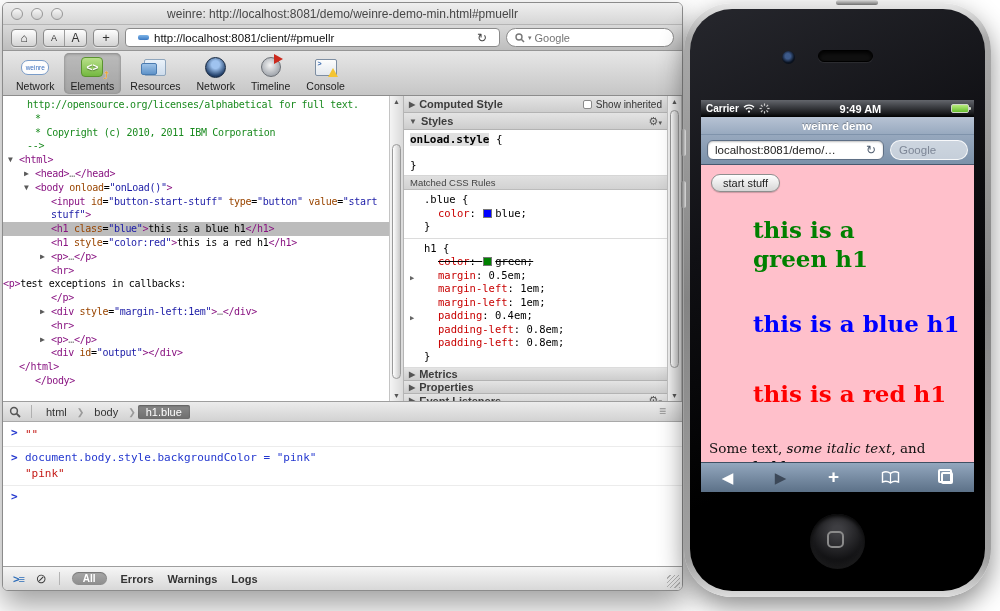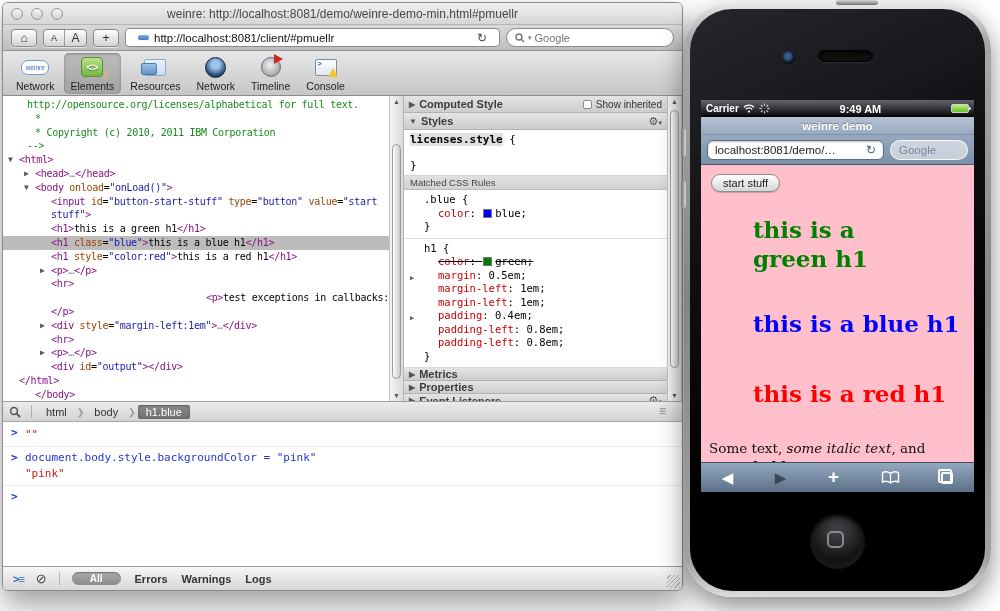--- a/index.html
+++ b/index.html
@@ -138,21 +138,21 @@
   .cresult { color:#c41a16; }
   .cprompt-row { padding:4px 8px 1px 22px; position:relative; }
 
   
   .statusbar { flex:0 0 24px; background:linear-gradient(#f6f6f6,#d8d8d8); border-top:1px solid #9e9e9e;
                display:flex; align-items:center; padding:0 10px; gap:12px; position:relative; }
   .ic-conctrl { color:#2c6cb8; font-weight:bold; font-size:11px; letter-spacing:-1px; }
   .ic-clear { color:#3a3a3a; font-size:13px; }
   .sb-div { width:1px; height:13px; background:#b4b4b4; }
   .filterpill { background:linear-gradient(#a8a8a8,#8c8c8c); color:#fff; font-size:10px; font-weight:bold;
-                border-radius:9px; padding:1px 18px; box-shadow:inset 0 1px 1px rgba(0,0,0,.3);text-align:center; }
+                border-radius:9px; padding:1px 11px; box-shadow:inset 0 1px 1px rgba(0,0,0,.3);text-align:center; }
   .filterlabel { font-size:11px; font-weight:bold; color:#333; }
   .grip { position:absolute; right:2px; bottom:2px; width:13px; height:13px;
           background:repeating-linear-gradient(135deg, rgba(0,0,0,0) 0 2px, #9f9f9f 2px 3px); opacity:.8; }
 
   
   .phone { position:absolute; left:684px; top:3px; width:307px; height:594px; border-radius:48px;
            background:linear-gradient(180deg,#e8e8e8 0,#a9a9a9 6%,#848484 50%,#a2a2a2 94%,#dcdcdc 100%);
            box-shadow:0 10px 26px rgba(0,0,0,.45); }
   .side-btn { position:absolute; background:linear-gradient(90deg,#6f6f6f,#d9d9d9); border-radius:3px; z-index:0; }
   .vol1 { left:-3px; top:126px; width:5px; height:27px; }
@@ -297,26 +297,25 @@
         <div class="tree" id="tree">
             <div class="tree-line" style="padding-left: 24px;"><span class="sc-c">http://opensource.org/licenses/alphabetical for full text.</span></div>
             <div class="tree-line" style="padding-left: 32px;"><span class="sc-c">*</span></div>
             <div class="tree-line" style="padding-left: 32px;"><span class="sc-c">* Copyright (c) 2010, 2011 IBM Corporation</span></div>
             <div class="tree-line" style="padding-left: 24px;"><span class="sc-c">--&gt;</span></div>
             <div class="tree-line" style="padding-left: 16px;"><span class="tri" style="left: 5px;">▼</span><span class="sc-t">&lt;html&gt;</span></div>
             <div class="tree-line" style="padding-left: 32px;"><span class="tri" style="left: 21px;">▶</span><span class="sc-t">&lt;head&gt;</span><span class="sc-d">…</span><span class="sc-t">&lt;/head&gt;</span></div>
             <div class="tree-line" style="padding-left: 32px;"><span class="tri" style="left: 21px;">▼</span><span class="sc-t">&lt;body </span><span class="sc-a">onload</span><span class="sc-x">=</span><span class="sc-v">"onLoad()"</span><span class="sc-t">&gt;</span></div>
             <div class="tree-line" style="padding-left: 48px;"><span class="sc-t">&lt;input </span><span class="sc-a">id</span><span class="sc-x">=</span><span class="sc-v">"button-start-stuff"</span><span class="sc-x"> </span><span class="sc-a">type</span><span class="sc-x">=</span><span class="sc-v">"button"</span><span class="sc-x"> </span><span class="sc-a">value</span><span class="sc-x">=</span><span class="sc-v">"start</span></div>
             <div class="tree-line" style="padding-left: 48px;"><span class="sc-v">stuff"</span><span class="sc-t">&gt;</span></div>
-            <div class="tree-line" style="padding-left: 48px;"><span class="sc-t">&lt;h1&gt;</span><span class="sc-x">this is a green h1</span><span class="sc-t">&lt;/h1&gt;</span></div>
             <div class="tree-line sel" style="padding-left: 48px;"><span class="sc-t">&lt;h1 </span><span class="sc-a">class</span><span class="sc-x">=</span><span class="sc-v">"blue"</span><span class="sc-t">&gt;</span><span class="sc-x">this is a blue h1</span><span class="sc-t">&lt;/h1&gt;</span></div>
             <div class="tree-line" style="padding-left: 48px;"><span class="sc-t">&lt;h1 </span><span class="sc-a">style</span><span class="sc-x">=</span><span class="sc-v">"color:red"</span><span class="sc-t">&gt;</span><span class="sc-x">this is a red h1</span><span class="sc-t">&lt;/h1&gt;</span></div>
             <div class="tree-line" style="padding-left: 48px;"><span class="tri" style="left: 37px;">▶</span><span class="sc-t">&lt;p&gt;</span><span class="sc-d">…</span><span class="sc-t">&lt;/p&gt;</span></div>
             <div class="tree-line" style="padding-left: 48px;"><span class="sc-t">&lt;hr&gt;</span></div>
-            <div class="tree-line" style="padding-left: 48px; text-align: right;"><span class="sc-t">&lt;p&gt;</span><span class="sc-x">test exceptions in callbacks:</span></div>
+            <div class="tree-line" style=""><span class="sc-t">&lt;p&gt;</span><span class="sc-x">test exceptions in callbacks:</span></div>
             <div class="tree-line" style="padding-left: 48px;"><span class="sc-t">&lt;/p&gt;</span></div>
             <div class="tree-line" style="padding-left: 48px;"><span class="tri" style="left: 37px;">▶</span><span class="sc-t">&lt;div </span><span class="sc-a">style</span><span class="sc-x">=</span><span class="sc-v">"margin-left:1em"</span><span class="sc-t">&gt;</span><span class="sc-d">…</span><span class="sc-t">&lt;/div&gt;</span></div>
             <div class="tree-line" style="padding-left: 48px;"><span class="sc-t">&lt;hr&gt;</span></div>
             <div class="tree-line" style="padding-left: 48px;"><span class="tri" style="left: 37px;">▶</span><span class="sc-t">&lt;p&gt;</span><span class="sc-d">…</span><span class="sc-t">&lt;/p&gt;</span></div>
             <div class="tree-line" style="padding-left: 48px;"><span class="sc-t">&lt;div </span><span class="sc-a">id</span><span class="sc-x">=</span><span class="sc-v">"output"</span><span class="sc-t">&gt;&lt;/div&gt;</span></div>
             <div class="tree-line" style="padding-left: 16px;"><span class="sc-t">&lt;/html&gt;</span></div>
             <div class="tree-line" style="padding-left: 32px;"><span class="sc-t">&lt;/body&gt;</span></div>
           </div>
       </div>
 
@@ -334,21 +333,21 @@
           <span class="chk"></span>
           <span class="chk-label">Show inherited</span>
         </div>
         <div class="sb-header">
           <span class="tri2">▼</span>
           <span>Styles</span>
           <span class="spacer"></span>
           <span class="gear">⚙<span style="font-size:7px">▾</span></span>
         </div>
         <div class="sec-elementstyle">
-          <div><span class="es-sel">licenses.style</span> <span>{</span></div>
+          <div><span class="es-sel">onLoad.style</span> <span>{</span></div>
           <div>&nbsp;</div>
           <div><span>}</span></div>
         </div>
         <div class="subbar">
           <span>Matched CSS Rules</span>
         </div>
         <div class="rules" id="rules">
             <div class="rule">
               <div class="rline">.blue {</div>
               <div class="rline"><span class="pind"><span class="pname">color</span>: <span class="swatch" style="background: rgb(0, 0, 255);"></span><span>blue;</span></span></div>

